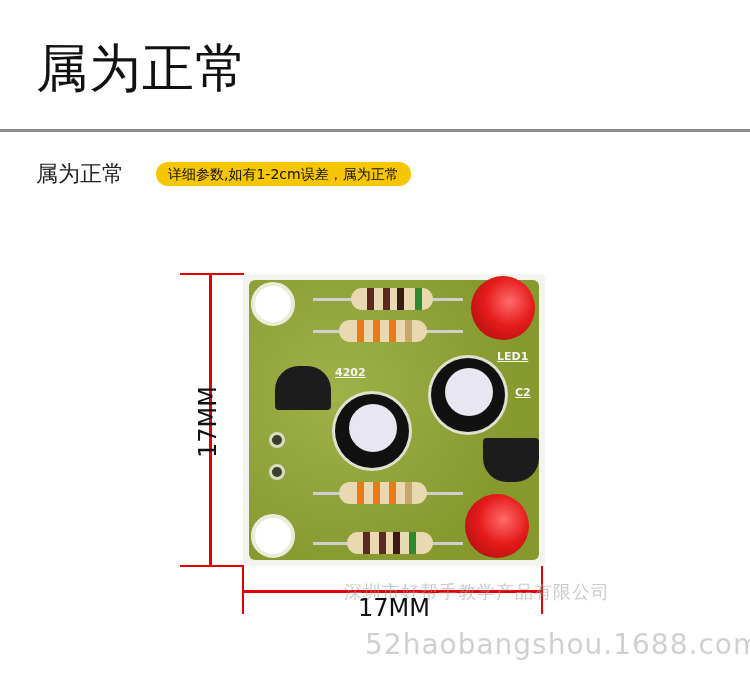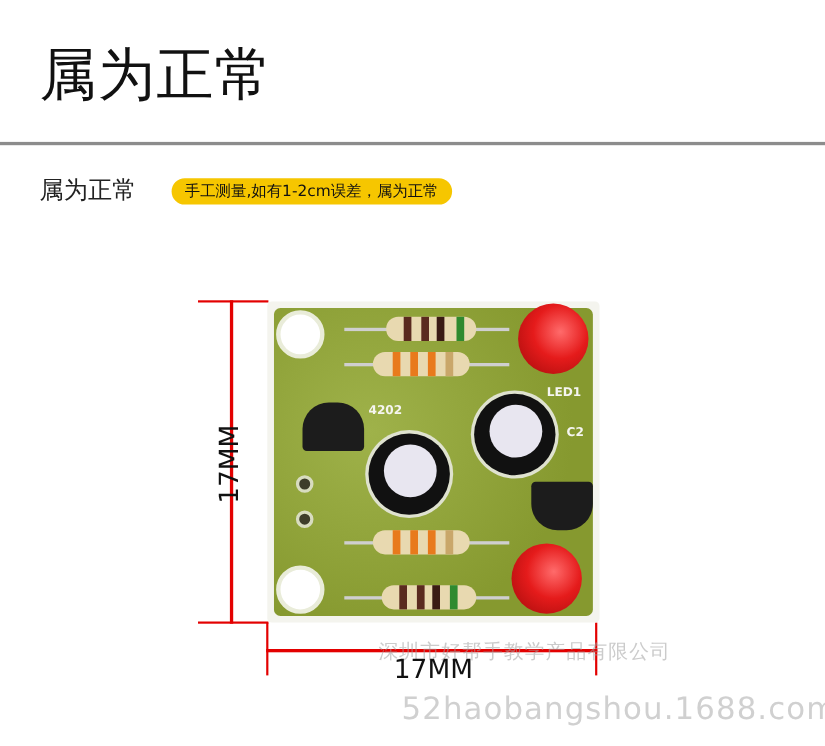--- a/index.html
+++ b/index.html
@@ -18,35 +18,35 @@
   .led { position:absolute; width:64px; height:64px; border-radius:50%;
          background: radial-gradient(circle at 60% 40%, #ff6b6b 0, #e51b1b 45%, #a10b0b 100%); }
   .cap { position:absolute; width:74px; height:74px; border-radius:50%; background:#111;
          box-shadow:0 0 0 3px #dfe2cf; }
   .cap::after { content:""; position:absolute; left:14px; top:10px; width:48px; height:48px; border-radius:50%; background:#e8e6f0; }
   .transistor { position:absolute; width:56px; height:44px; background:#1c1c1c; border-radius:24px 24px 4px 4px; }
   .resistor { position:absolute; height:22px; border-radius:11px; background:#e8d9b0; }
   .band { position:absolute; top:0; width:7px; height:22px; }
   .lead { position:absolute; height:3px; background:#cfcfcf; }
   .pad { position:absolute; width:10px; height:10px; border-radius:50%; background:#3d3d2a; border:3px solid #d8dcc0; }
-  .silk { position:absolute; color:#f5f5f0; font-size:11px; font-weight:bold; }
+  .silk { position:absolute; color:#f5f5f0; font-size:11px; font-weight:bold;text-decoration:underline; }
   .dim-line { position:absolute; background:#e30000; }
   .dim-label-v { position:absolute; left:168px; top:408px; font-size:24px; color:#111; transform:rotate(-90deg); transform-origin:center; width:80px; text-align:center; }
   .dim-label-h { position:absolute; left:358px; top:594px; font-size:24px; color:#111; }
   .wm1 { position:absolute; left:344px; top:580px; font-size:18px; color:rgba(160,160,160,0.55); letter-spacing:1px; white-space:nowrap; }
   .wm2 { position:absolute; left:365px; top:628px; font-size:28px; color:rgba(170,170,170,0.55); letter-spacing:1px; white-space:nowrap; }
 </style>
 </head>
 <body>
 
 <div class="title">属为正常</div>
 <div class="divider"></div>
 
 <div class="section-label">属为正常</div>
-<div class="badge">手工测量,如有1-2cm误差，属为正常</div>
+<div class="badge">详细参数,如有1-2cm误差，属为正常</div>
 
 <div class="dim-line" style="left:180px;top:273px;width:64px;height:2px;"></div>
 <div class="dim-line" style="left:180px;top:565px;width:64px;height:2px;"></div>
 <div class="dim-line" style="left:209px;top:273px;width:3px;height:294px;"></div>
 <div class="dim-line" style="left:242px;top:566px;width:2px;height:48px;"></div>
 <div class="dim-line" style="left:541px;top:566px;width:2px;height:48px;"></div>
 <div class="dim-line" style="left:242px;top:590px;width:301px;height:3px;"></div>
 
 <div class="dim-label-v">17MM</div>
 

